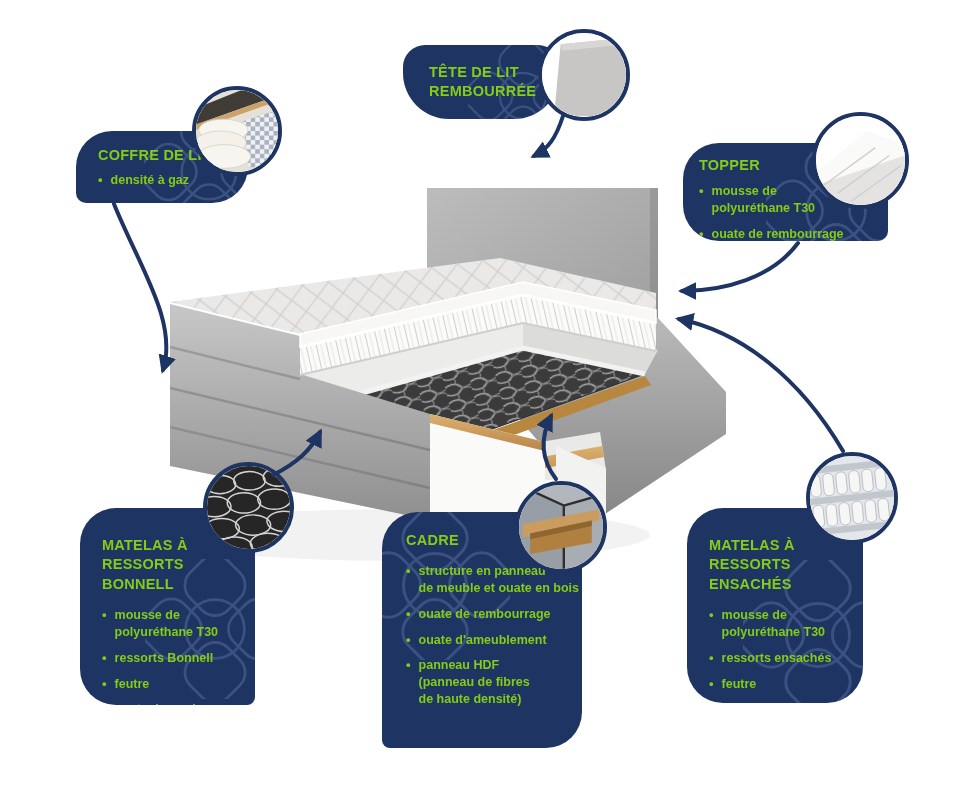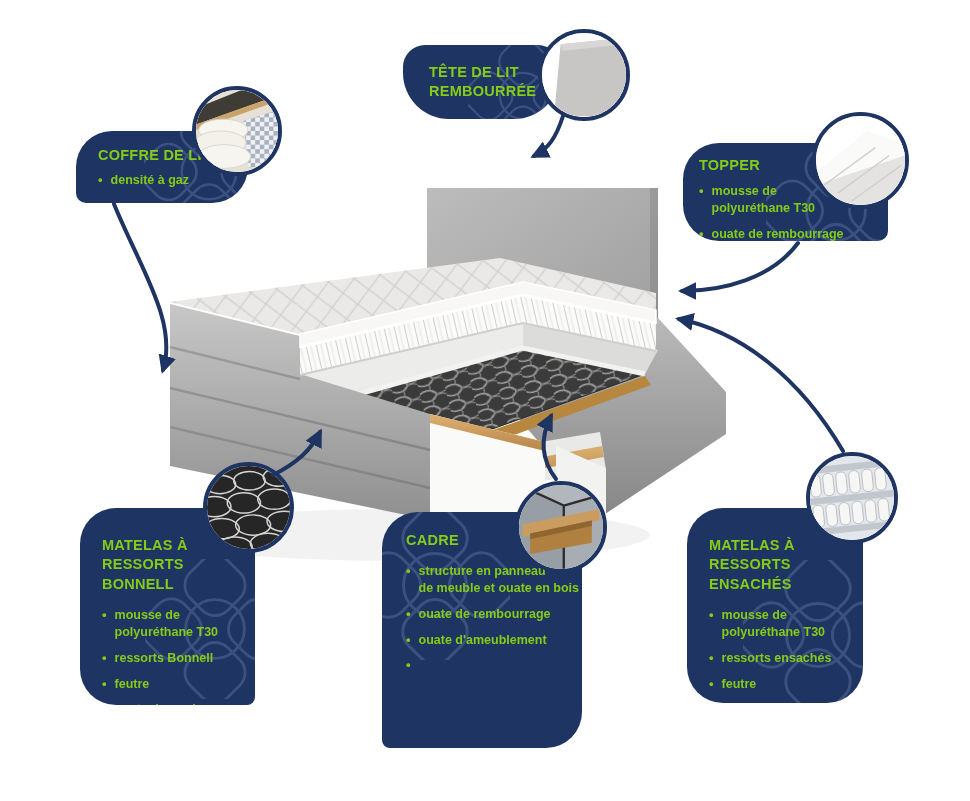--- a/index.html
+++ b/index.html
@@ -206,20 +206,23 @@
         <li>
           <span class="dot">•</span>
           <span class="bt">ouate de rembourrage</span>
         </li>
         <li>
           <span class="dot">•</span>
           <span class="bt">ouate d'ameublement</span>
         </li>
         <li>
           <span class="dot">•</span>
+          <span class="bt">panneau HDF
+(panneau de fibres
+de haute densité)</span>
         </li>
       </ul>
   </div>
 
   <div class="callout" id="box-ensaches">
     <svg class="wm" style="right:-30px;top:52px;width:150px;height:150px">
         <use href="#knot"></use>
       </svg>
     <div class="c-title">MATELAS À
 RESSORTS ENSACHÉS</div>

